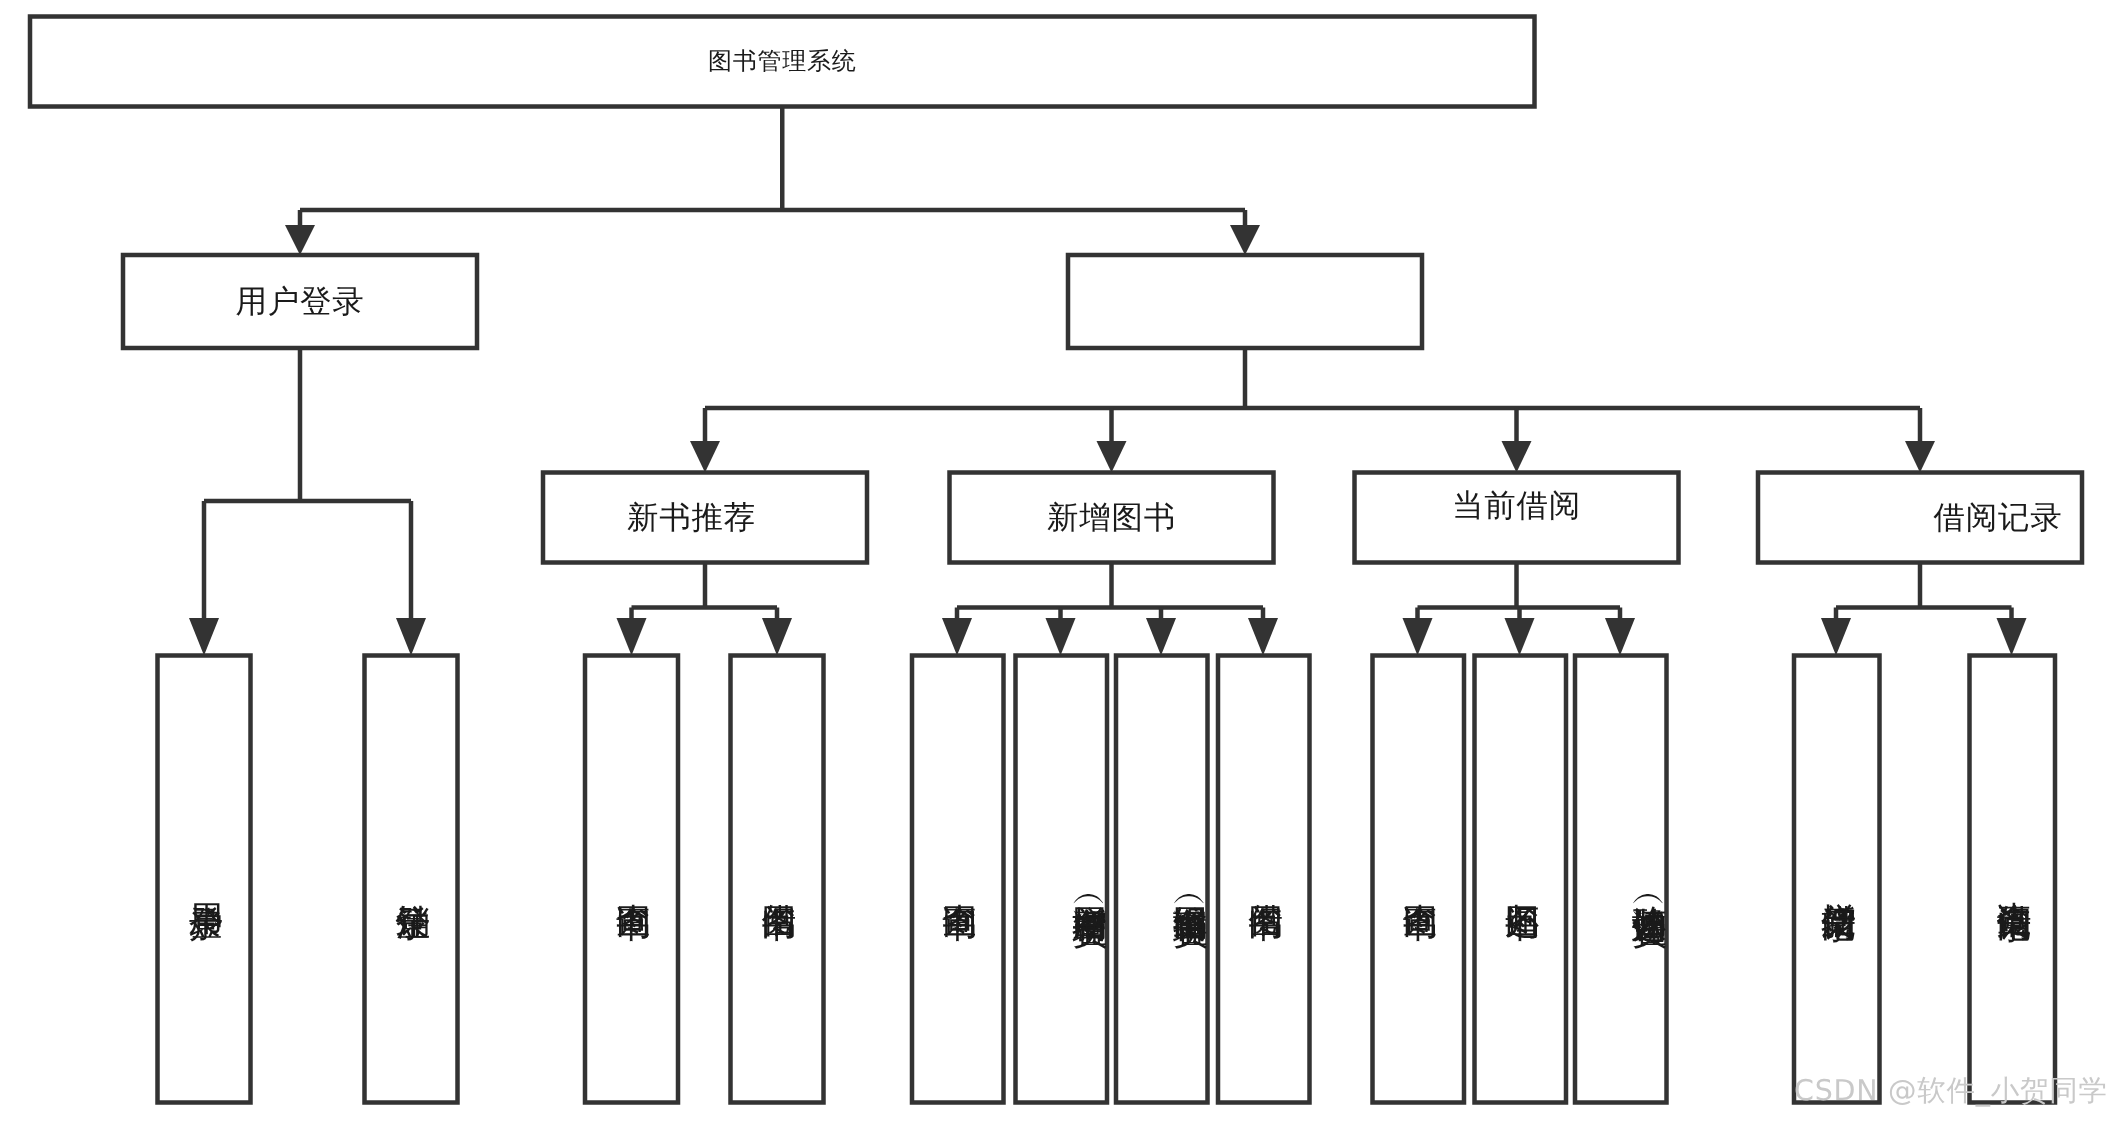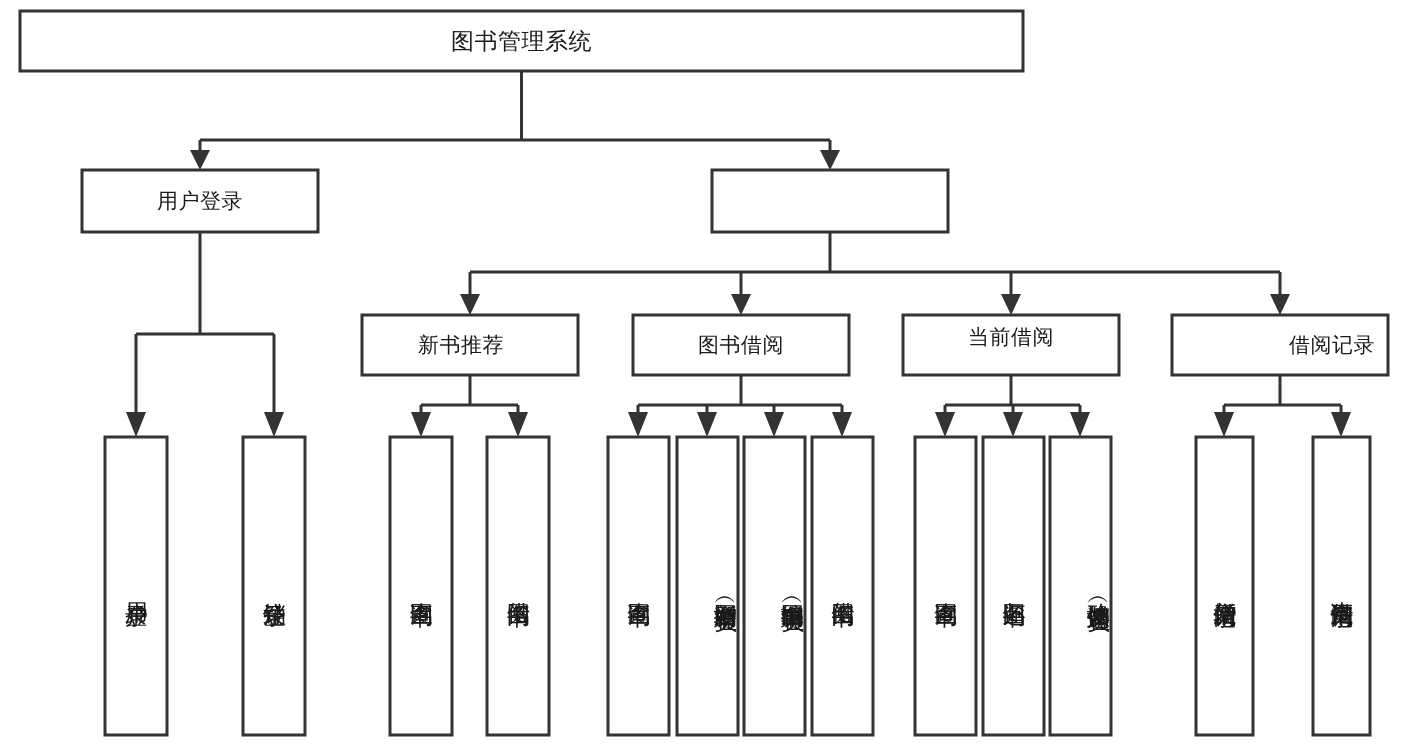--- a/index.html
+++ b/index.html
@@ -180,37 +180,38 @@
     <rect class="node-box" x="677" y="437" width="61" height="298"></rect>
     <rect class="node-box" x="744" y="437" width="61" height="298"></rect>
     <rect class="node-box" x="812" y="437" width="61" height="298"></rect>
     <rect class="node-box" x="915" y="437" width="61" height="298"></rect>
     <rect class="node-box" x="983" y="437" width="61" height="298"></rect>
     <rect class="node-box" x="1050" y="437" width="61" height="298"></rect>
     <rect class="node-box" x="1196" y="437" width="57" height="298"></rect>
     <rect class="node-box" x="1313" y="437" width="57" height="298"></rect>
   </svg>
 
-  <div class="node-label-h" style="left:20px; top:11px; width:1003px; height:60px; font-size:23px;">图书管理系统</div>
+  <div class="node-label-h" style="left:20px; top:11px; width:1003px; height:60px; font-size:16px;">图书管理系统</div>
 
   <div class="node-label-h" style="left:82px; top:170px; width:236px; height:62px;">用户登录</div>
 
   <div class="node-label-h" style="left:362px; top:315px; width:198px; height:60px;">新书推荐</div>
-  <div class="node-label-h" style="left:633px; top:315px; width:216px; height:60px;">图书借阅</div>
+  <div class="node-label-h" style="left:633px; top:315px; width:216px; height:60px;">新增图书</div>
   <div class="node-label-h" style="left:903px; top:315px; width:216px; height:44px;">当前借阅</div>
   <div class="node-label-h" style="left:1208px; top:315px; width:248px; height:60px;">借阅记录</div>
 
   <div class="node-label-v" style="left:105px; top:437px; width:62px; height:298px;">用户登录</div>
   <div class="node-label-v" style="left:243px; top:437px; width:62px; height:298px;">注销登录</div>
   <div class="node-label-v" style="left:390px; top:437px; width:62px; height:298px;">查询图书</div>
   <div class="node-label-v" style="left:487px; top:437px; width:62px; height:298px;">借阅图书</div>
   <div class="node-label-v" style="left:608px; top:437px; width:61px; height:298px;">查询图书</div>
   <div class="node-label-v" style="left:677px; top:437px; width:61px; height:298px; align-items:flex-start; padding-top:6px; box-sizing:border-box;">新增图书（管理员）</div>
   <div class="node-label-v" style="left:744px; top:437px; width:61px; height:298px; align-items:flex-start; padding-top:6px; box-sizing:border-box;">编辑图书（管理员）</div>
   <div class="node-label-v" style="left:812px; top:437px; width:61px; height:298px;">借阅图书</div>
   <div class="node-label-v" style="left:915px; top:437px; width:61px; height:298px;">查询图书</div>
   <div class="node-label-v" style="left:983px; top:437px; width:61px; height:298px;">归还图书</div>
   <div class="node-label-v" style="left:1050px; top:437px; width:61px; height:298px; align-items:flex-start; padding-top:6px; box-sizing:border-box;">确认归还（管理员）</div>
   <div class="node-label-v" style="left:1196px; top:437px; width:57px; height:298px;">新增借阅记录</div>
   <div class="node-label-v" style="left:1313px; top:437px; width:57px; height:298px;">查询借阅记录</div>
 
+  <div class="watermark" style="left:1196px; top:714px;">CSDN @软件_小贺同学</div>
 
 </div>
 
 </body></html>

